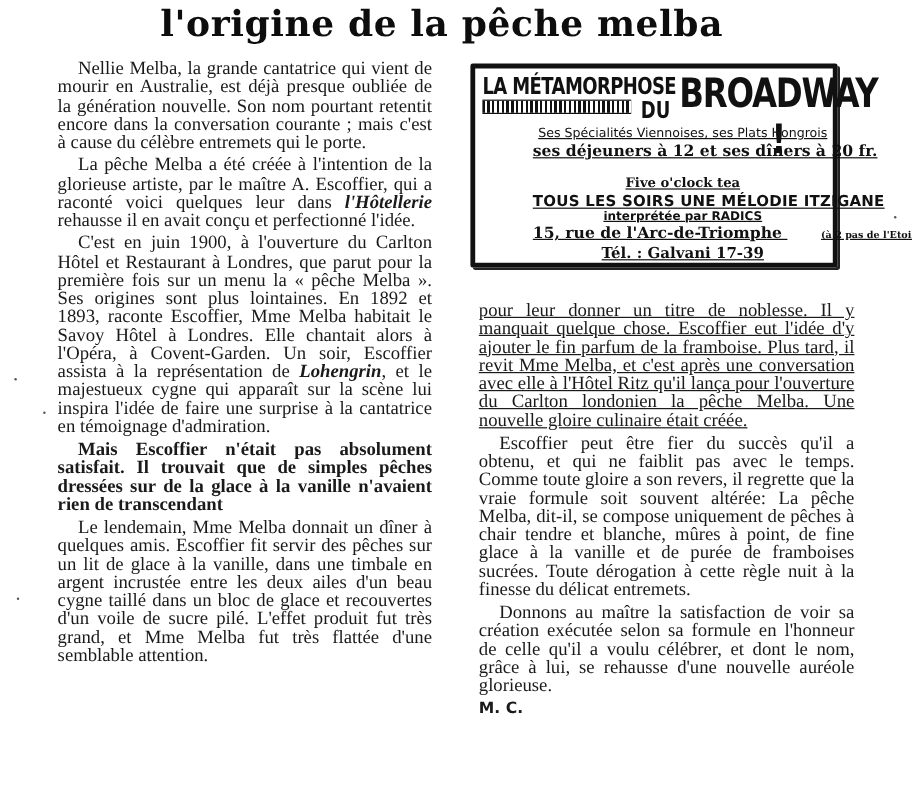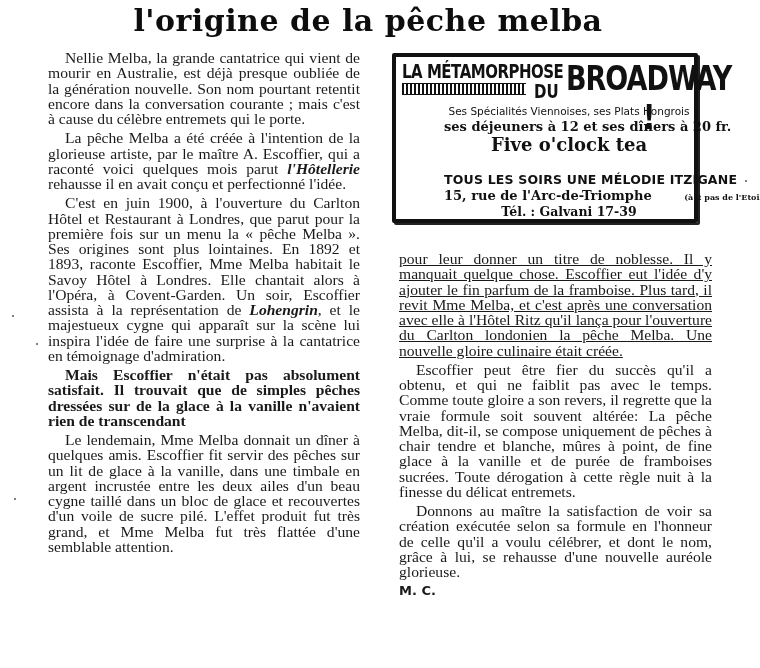--- a/index.html
+++ b/index.html
@@ -19,62 +19,64 @@
   .col-right { left:395px; top:247px; width:321px; }
   .b { font-weight:bold; }
   .i { font-style:italic; font-weight:bold; }
   .sig { font-family:"DejaVu Sans", sans-serif; font-weight:bold; font-size:13px; margin-top:8px; padding-right:8px; text-indent:0 !important; }
 
   .ad {
     position:absolute; left:392px; top:53px; width:306px; height:170px;
     border:4px solid #111; border-radius:2px; box-sizing:border-box;
     font-family:"DejaVu Sans", sans-serif; text-align:center; color:#111;
     box-shadow:2px 2px 0 #222;
+    text-decoration:underline;
   }
   .ad-top { position:relative; height:46px; }
   .ad-meta { position:absolute; left:6px; top:3px; font-weight:bold; font-size:15px; letter-spacing:-0.5px; transform:scaleY(1.3); transform-origin:top left; }
   .ad-stripe { position:absolute; left:6px; top:26px; width:124px; height:10px;
     background:repeating-linear-gradient(90deg,#111 0 2px,#fff 2px 4px); border-top:1px solid #111; border-bottom:1px solid #111; }
   .ad-du { position:absolute; left:138px; top:23px; font-weight:bold; font-size:15px; transform:scaleY(1.3); transform-origin:top left; }
   .ad-broadway { position:absolute; left:170px; top:2px; font-weight:bold; font-size:27px; letter-spacing:-1px; transform:scaleY(1.25); transform-origin:top left; }
   .ad-line { white-space:nowrap;padding-left:48px; }
   .ad-l1 { font-size:10.5px; margin-top:2px; }
   .ad-l2 { font-family:"DejaVu Serif", serif; font-weight:900; font-size:13px; margin-top:2px; }
-  .ad-l3 { font-family:"DejaVu Serif", serif; font-weight:900; font-size:18px; margin-top:0; }
-  .ad-l4 { font-weight:bold; font-size:12.5px; letter-spacing:0.2px; margin-top:17px; }
+  .ad-l3 { font-family:"DejaVu Serif", serif; font-weight:900; font-size:11px; margin-top:12px; }
+  .ad-l4 { font-weight:bold; font-size:12.5px; letter-spacing:0.2px; margin-top:1px; }
   .ad-l5 { font-size:10px; font-weight:bold; margin-top:0; }
   .ad-l6 { font-family:"DejaVu Serif", serif; font-weight:bold; font-size:13px; margin-top:1px; }
   .ad-l6 .small { font-size:8px;margin-left:28px; }
   .ad-l7 { font-family:"DejaVu Serif", serif; font-weight:bold; font-size:12.5px; margin-top:1px; }
   .dot { position:absolute; width:2px; height:2px; background:#555; border-radius:1px; }
 </style>
 </head>
 <body>
 
 <div class="title">l'origine de la pêche melba</div>
 
 <div class="col col-left" id="left-col">
     <p><span>Nellie Melba, la grande cantatrice qui vient de mourir en Australie, est déjà presque oubliée de la génération nouvelle. </span><span>Son nom pourtant retentit encore dans la conversation courante ; mais c'est à cause du célèbre entremets qui le porte.</span></p>
-    <p><span>La pêche Melba a été créée à l'intention de la glorieuse artiste, par le maître A. Escoffier, qui a raconté voici quelques mois parut </span><span class="i">l'Hôtellerie</span><span> rehausse il en avait conçu et perfectionné l'idée.</span></p>
+    <p><span>La pêche Melba a été créée à l'intention de la glorieuse artiste, par le maître A. Escoffier, qui a raconté voici quelques leur dans </span><span class="i">l'Hôtellerie</span><span> rehausse il en avait conçu et perfectionné l'idée.</span></p>
     <p><span>C'est en juin 1900, à l'ouverture du Carlton Hôtel et Restaurant à Londres, que parut pour la première fois sur un menu la « pêche Melba ». Ses origines sont plus lointaines. En 1892 et 1893, raconte Escoffier, Mme Melba habitait le Savoy Hôtel à Londres. Elle chantait alors à l'Opéra, à Covent-Garden. Un soir, Escoffier assista à la représentation de </span><span class="i">Lohengrin</span><span>, et le majestueux cygne qui apparaît sur la scène lui inspira l'idée de faire une surprise à la cantatrice en témoignage d'admiration.</span></p>
     <p><span class="b">Mais Escoffier n'était pas absolument satisfait. Il trouvait que de simples pêches dressées sur de la glace à la vanille n'avaient rien de transcendant</span></p>
     <p><span>Le lendemain, Mme Melba donnait un dîner à quelques amis. Escoffier fit servir des pêches sur un lit de glace à la vanille, dans une timbale en argent incrustée entre les deux ailes d'un beau cygne taillé dans un bloc de glace et recouvertes d'un voile de sucre pilé. L'effet produit fut très grand, et Mme Melba fut très flattée d'une semblable attention.</span></p>
   </div>
 
 <div class="ad">
   <div class="ad-top">
     <span class="ad-meta">LA MÉTAMORPHOSE</span>
     <span class="ad-stripe"></span>
     <span class="ad-du">DU</span>
     <span class="ad-broadway">BROADWAY !</span>
   </div>
   <div class="ad-line ad-l1">Ses Spécialités Viennoises, ses Plats Hongrois</div>
   <div class="ad-line ad-l2">ses déjeuners à 12 et ses dîners à 20 fr.</div>
   <div class="ad-line ad-l3">Five o'clock tea</div>
   <div class="ad-line ad-l4">TOUS LES SOIRS UNE MÉLODIE ITZIGANE</div>
+  <div class="ad-line ad-l5">interprétée par RADICS</div>
   <div class="ad-line ad-l6">
     <span>15, rue de l'Arc-de-Triomphe</span>
     <span class="small">(à 2 pas de l'Etoile)</span>
   </div>
   <div class="ad-line ad-l7">Tél. : Galvani 17-39</div>
 </div>
 
 <div class="col col-right" id="right-col">
     <p class="noindent"><span>pour leur donner un titre de noblesse. Il y manquait quelque chose. Escoffier eut l'idée d'y ajouter le fin parfum de la framboise. Plus tard, il revit Mme Melba, et c'est après une conversation avec elle à l'Hôtel Ritz qu'il lança pour l'ouverture du Carlton londonien la pêche Melba. Une nouvelle gloire culinaire était créée.</span></p>
     <p><span>Escoffier peut être fier du succès qu'il a obtenu, et qui ne faiblit pas avec le temps. Comme toute gloire a son revers, il regrette que la vraie formule soit souvent altérée: La pêche Melba, dit-il, se compose uniquement de pêches à chair tendre et blanche, mûres à point, de fine glace à la vanille et de purée de framboises sucrées. Toute dérogation à cette règle nuit à la finesse du délicat entremets.</span></p>

